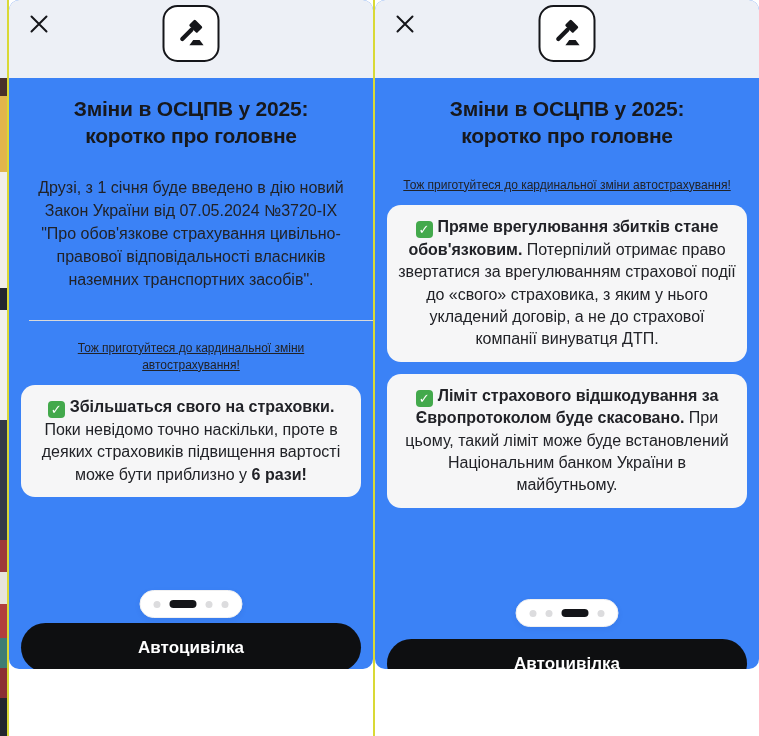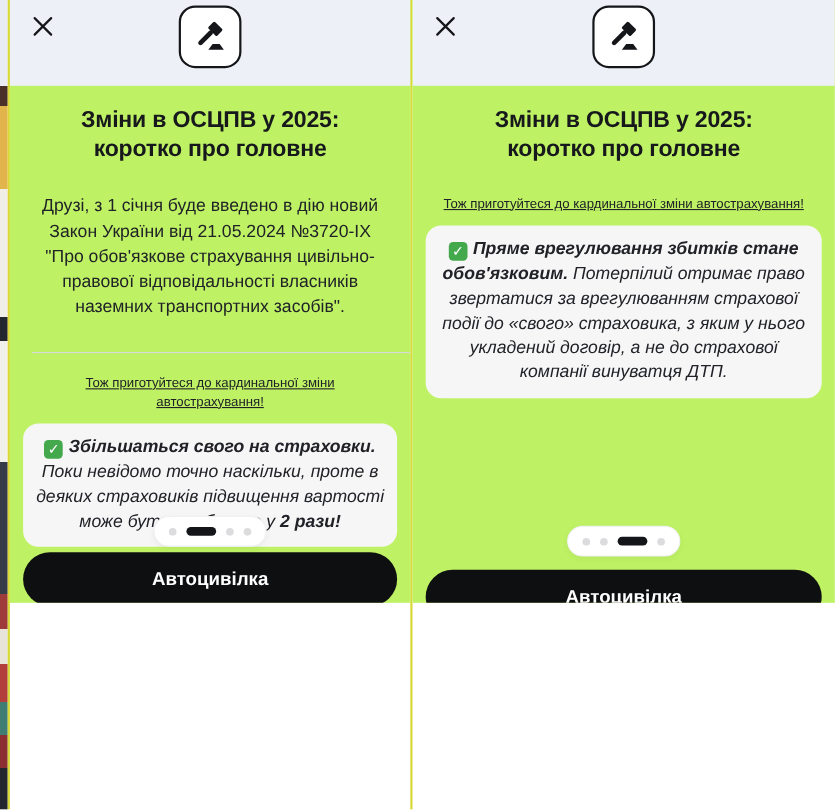--- a/index.html
+++ b/index.html
@@ -24,21 +24,21 @@
       #353b47 420px, #353b47 540px,
       #9e3b3a 540px, #9e3b3a 572px,
       #e8e4da 572px, #e8e4da 604px,
       #b23f3c 604px, #b23f3c 638px,
       #3f7d74 638px, #3f7d74 668px,
       #8c2f33 668px, #8c2f33 698px,
       #22262e 698px, #22262e 736px);
   }
   .seam { width: 2px; height: 736px; flex: 0 0 auto; background: var(--accent-yellow, #d9d935); }
 
-  .panel { position: relative; background: #bef264; height: 548px; overflow: hidden; }
+  .panel { position: relative; background: #3b82f6; height: 669px; overflow: hidden; border-radius: 10px; }
   .panel-left  { width: 364px; flex: 0 0 auto; }
   .panel-right { flex: 1 1 auto; }
 
   .header { height: 78px; background: var(--header-bg, #edf0f6); position: relative; }
   .close-btn {
     position: absolute; left: 16px; top: 10px;
     width: 28px; height: 28px; display: flex; align-items: center; justify-content: center;
     cursor: pointer; background: transparent; border: 0;
   }
   .icon-box {
@@ -58,21 +58,20 @@
   .subtitle { font-size: 12px; line-height: 1.4; margin: 19px 14px 0; text-decoration: underline; }
   .panel-right .subtitle { margin-top: 27px; }
 
   .card {
     background: var(--card-bg, #f6f6f7);
     border-radius: 14px;
     padding: 11px 10px;
     font-size: 16px; line-height: 1.4;
     margin: 12px 0 0;
     text-align: center;
-    font-style: italic;
   }
   .card b { font-weight: bold; }
   .check {
     display: inline-block; width: 17px; height: 17px;
     background: var(--check-green, #43a94c);
     border-radius: 4px; color: #fff;
     font-size: 13px; font-weight: bold; line-height: 17px; text-align: center;
     vertical-align: -2px; margin-right: 5px;
   }
 
@@ -121,26 +120,26 @@
             <path d="M21 40 h20 l-5.5 -7.5 h-9 z"></path>
           </g>
         </svg>
       </div>
     </div>
     <div class="content">
       <div class="title">
         <div>Зміни в ОСЦПВ у 2025:</div>
         <div>коротко про головне</div>
       </div>
-      <p class="intro">Друзі, з 1 січня буде введено в дію новий Закон України від 21.05.2024 №3720-IX "Про обов'язкове страхування цивільно-правової відповідальності власників наземних транспортних засобів".</p>
+      <p class="intro">Друзі, з 1 січня буде введено в дію новий Закон України від 07.05.2024 №3720-IX "Про обов'язкове страхування цивільно-правової відповідальності власників наземних транспортних засобів".</p>
       <div class="divider"></div>
       <p class="subtitle">Тож приготуйтеся до кардинальної зміни автострахування!</p>
 
       <div class="card">
-        <span class="check">✓</span><span></span><b>Збільшаться свого на страховки.</b><span> Поки невідомо точно наскільки, проте в деяких страховиків підвищення вартості може бути приблизно у </span><b>2 рази!</b>
+        <span class="check">✓</span><span></span><b>Збільшаться свого на страховки.</b><span> Поки невідомо точно наскільки, проте в деяких страховиків підвищення вартості може бути приблизно у </span><b>6 рази!</b>
       </div>
     </div>
 
     <div class="dots">
       <span class="dot"></span>
       <span class="dot active"></span>
       <span class="dot"></span>
       <span class="dot"></span>
     </div>
     <button class="cta-button">Автоцивілка</button>
@@ -168,20 +167,23 @@
     <div class="content">
       <div class="title">
         <div>Зміни в ОСЦПВ у 2025:</div>
         <div>коротко про головне</div>
       </div>
       <p class="subtitle">Тож приготуйтеся до кардинальної зміни автострахування!</p>
 
       <div class="card">
         <span class="check">✓</span><span></span><b>Пряме врегулювання збитків стане обов'язковим.</b><span> Потерпілий отримає право звертатися за врегулюванням страхової події до «свого» страховика, з яким у нього укладений договір, а не до страхової компанії винуватця ДТП.</span><b></b>
       </div>
+      <div class="card">
+        <span class="check">✓</span><span></span><b>Ліміт страхового відшкодування за Європротоколом буде скасовано.</b><span> При цьому, такий ліміт може буде встановлений Національним банком України в майбутньому.</span><b></b>
+      </div>
     </div>
 
     <div class="dots">
       <span class="dot"></span>
       <span class="dot"></span>
       <span class="dot active"></span>
       <span class="dot"></span>
     </div>
     <button class="cta-button">Автоцивілка</button>
   </div>

